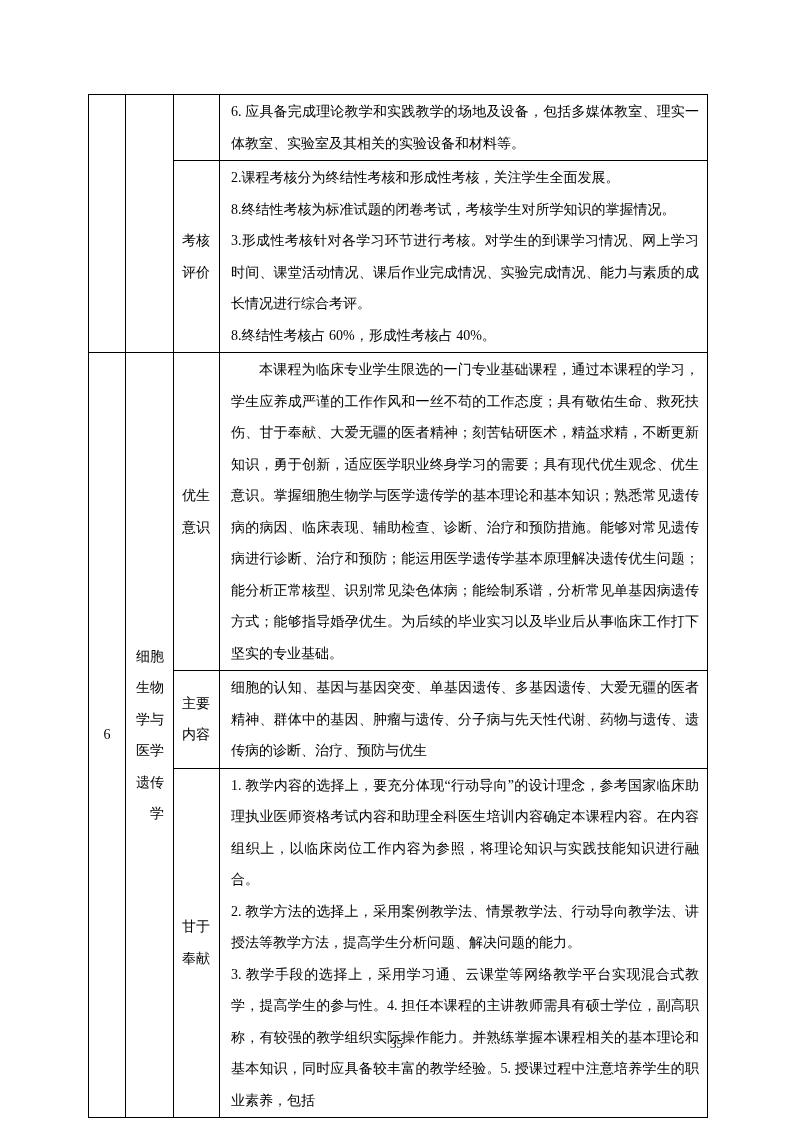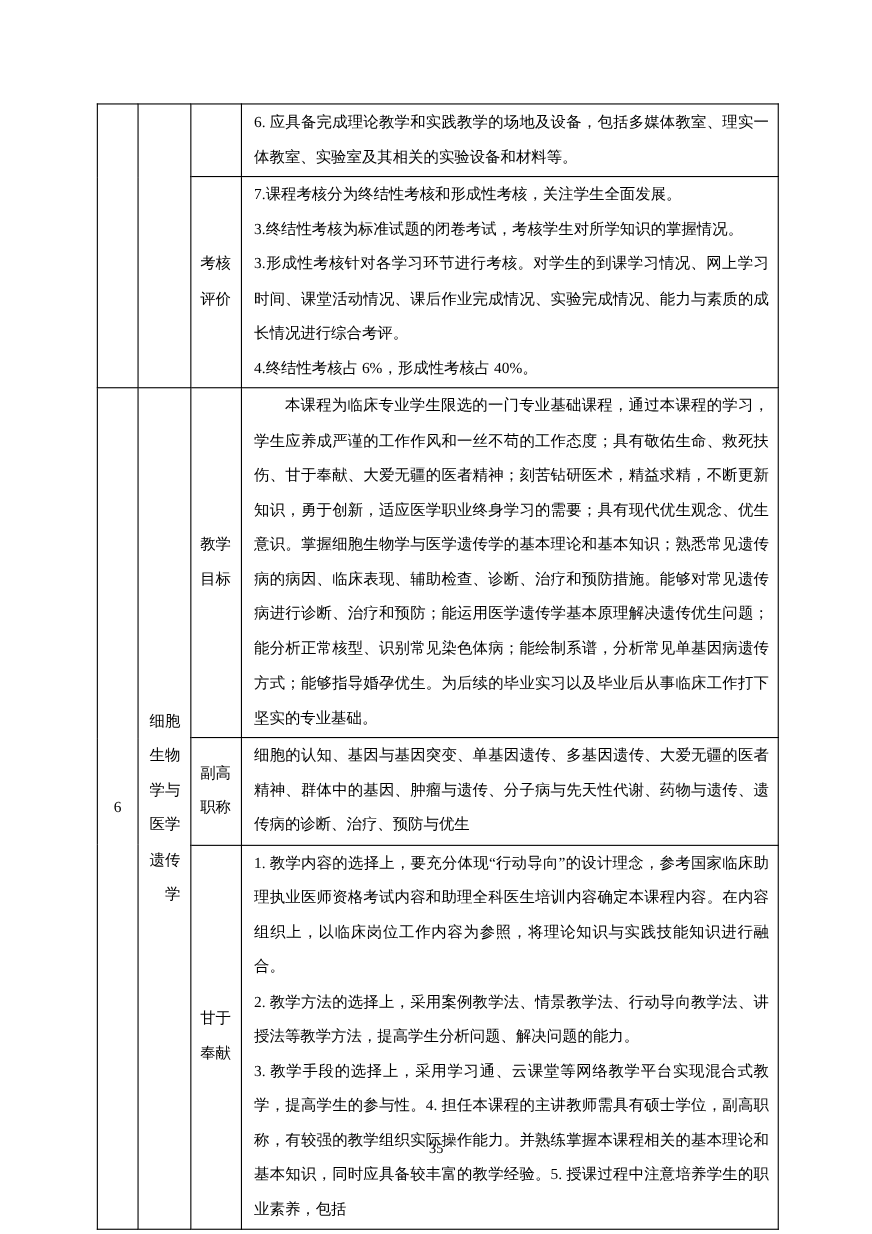--- a/index.html
+++ b/index.html
@@ -94,45 +94,45 @@
       <td class="cell-content" style="height:63px">
         <p>6. 应具备完成理论教学和实践教学的场地及设备，包括多媒体教室、理实一体教室、实验室及其相关的实验设备和材料等。</p>
       </td>
     </tr>
 
     <tr>
       <td class="cell-label" style="height:190px">
         <span>考核评价</span>
       </td>
       <td class="cell-content">
-        <p>7.课程考核分为终结性考核和形成性考核，关注学生全面发展。</p>
-        <p>3.终结性考核为标准试题的闭卷考试，考核学生对所学知识的掌握情况。</p>
+        <p>2.课程考核分为终结性考核和形成性考核，关注学生全面发展。</p>
+        <p>8.终结性考核为标准试题的闭卷考试，考核学生对所学知识的掌握情况。</p>
         <p>3.形成性考核针对各学习环节进行考核。对学生的到课学习情况、网上学习时间、课堂活动情况、课后作业完成情况、实验完成情况、能力与素质的成长情况进行综合考评。</p>
-        <p>4.终结性考核占 6%，形成性考核占 40%。</p>
+        <p>8.终结性考核占 60%，形成性考核占 40%。</p>
       </td>
     </tr>
 
     <tr class="block-start">
       <td class="cell-num" rowspan="3">
         <span>6</span>
       </td>
       <td class="cell-name" rowspan="3">
         <span>细胞生物学与医学遗传学</span>
       </td>
       <td class="cell-label" style="height:281px">
-        <span>教学目标</span>
+        <span>优生意识</span>
       </td>
       <td class="cell-content">
         <p class="indent-first">本课程为临床专业学生限选的一门专业基础课程，通过本课程的学习，学生应养成严谨的工作作风和一丝不苟的工作态度；具有敬佑生命、救死扶伤、甘于奉献、大爱无疆的医者精神；刻苦钻研医术，精益求精，不断更新知识，勇于创新，适应医学职业终身学习的需要；具有现代优生观念、优生意识。掌握细胞生物学与医学遗传学的基本理论和基本知识；熟悉常见遗传病的病因、临床表现、辅助检查、诊断、治疗和预防措施。能够对常见遗传病进行诊断、治疗和预防；能运用医学遗传学基本原理解决遗传优生问题；能分析正常核型、识别常见染色体病；能绘制系谱，分析常见单基因病遗传方式；能够指导婚孕优生。为后续的毕业实习以及毕业后从事临床工作打下坚实的专业基础。</p>
       </td>
     </tr>
 
     <tr>
       <td class="cell-label" style="height:92px">
-        <span>副高职称</span>
+        <span>主要内容</span>
       </td>
       <td class="cell-content">
         <p>细胞的认知、基因与基因突变、单基因遗传、多基因遗传、大爱无疆的医者精神、群体中的基因、肿瘤与遗传、分子病与先天性代谢、药物与遗传、遗传病的诊断、治疗、预防与优生</p>
       </td>
     </tr>
 
     <tr>
       <td class="cell-label" style="height:280px">
         <span>甘于奉献</span>
       </td>

